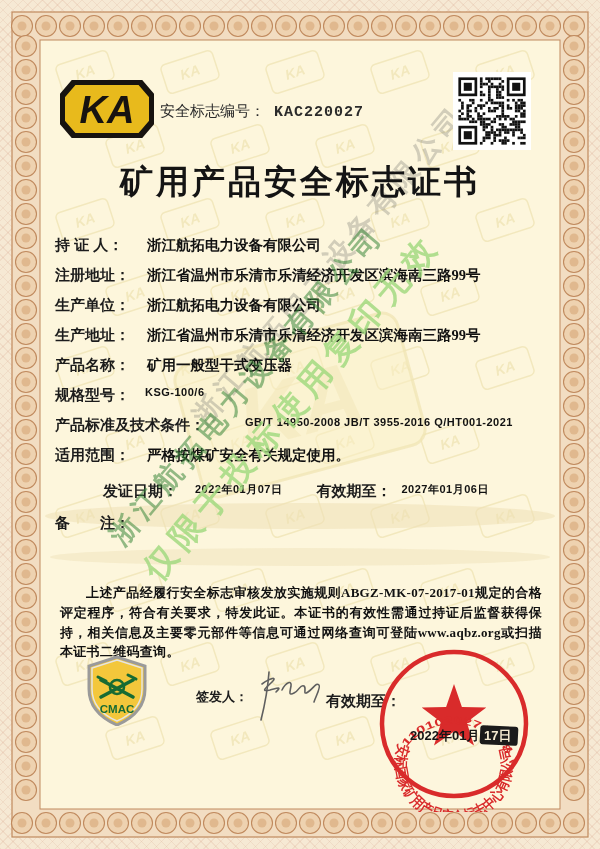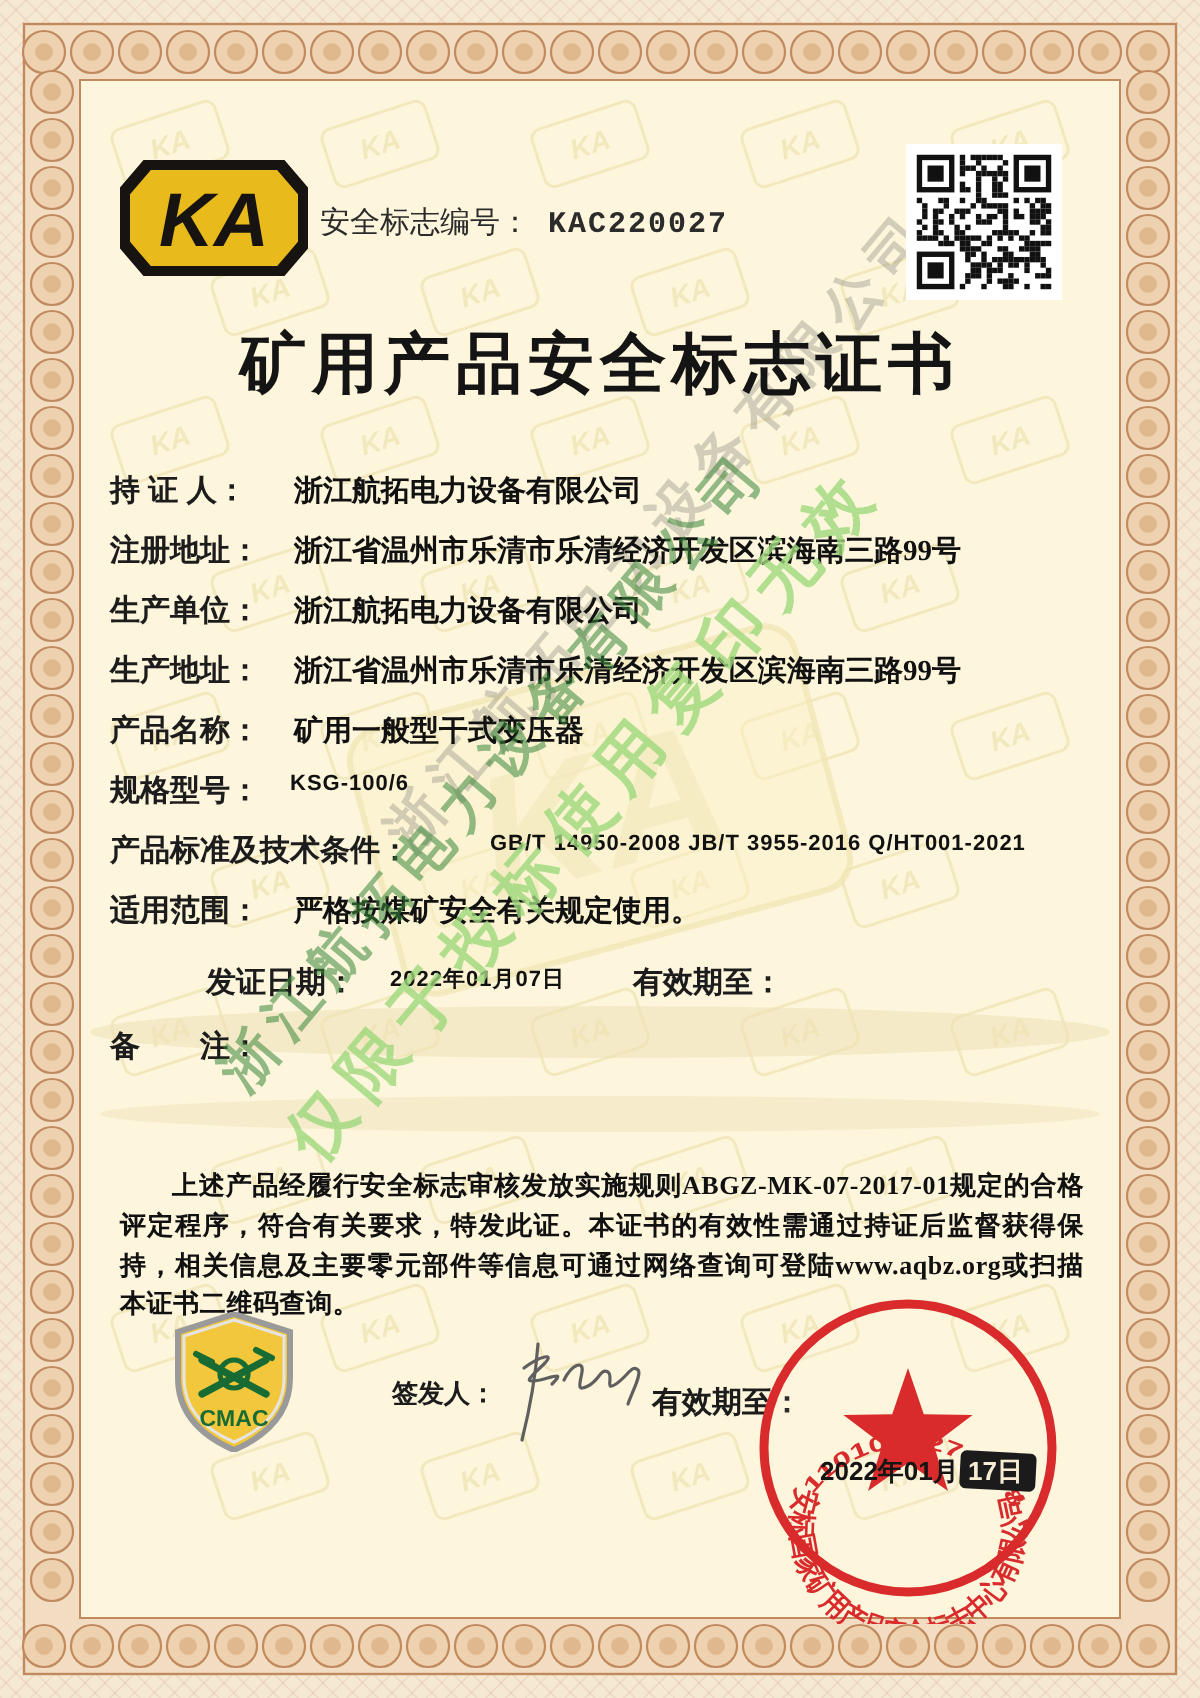--- a/index.html
+++ b/index.html
@@ -739,20 +739,21 @@
       <span class="val v-sans">GB/T 14950-2008 JB/T 3955-2016 Q/HT001-2021</span>
     </div>
     <div class="frow">
       <span class="lab">适用范围：</span>
       <span class="val v-kai">严格按煤矿安全有关规定使用。</span>
     </div>
     <div class="frow dates">
       <span class="lab">发证日期：</span>
       <span class="val v-sans">2022年01月07日</span>
       <span class="lab lab2">有效期至：</span>
+      <span class="val v-sans">2027年01月06日</span>
     </div>
     <div class="frow remark">
       <span class="lab" style="min-width:0">备　　注：</span>
     </div>
   </div>
 
   <div class="abs statement">上述产品经履行安全标志审核发放实施规则ABGZ-MK-07-2017-01规定的合格评定程序，符合有关要求，特发此证。本证书的有效性需通过持证后监督获得保持，相关信息及主要零元部件等信息可通过网络查询可登陆www.aqbz.org或扫描本证书二维码查询。</div>
 
   <svg class="abs z3" style="left:86px;top:656px;" width="62" height="70" viewBox="0 0 62 70">
     <path d="M31,1 L59,10 V33 C59,51 47,62 31,69 C15,62 3,51 3,33 V10 Z" fill="#f3c73b" stroke="#9a9a9a" stroke-width="3"></path>

